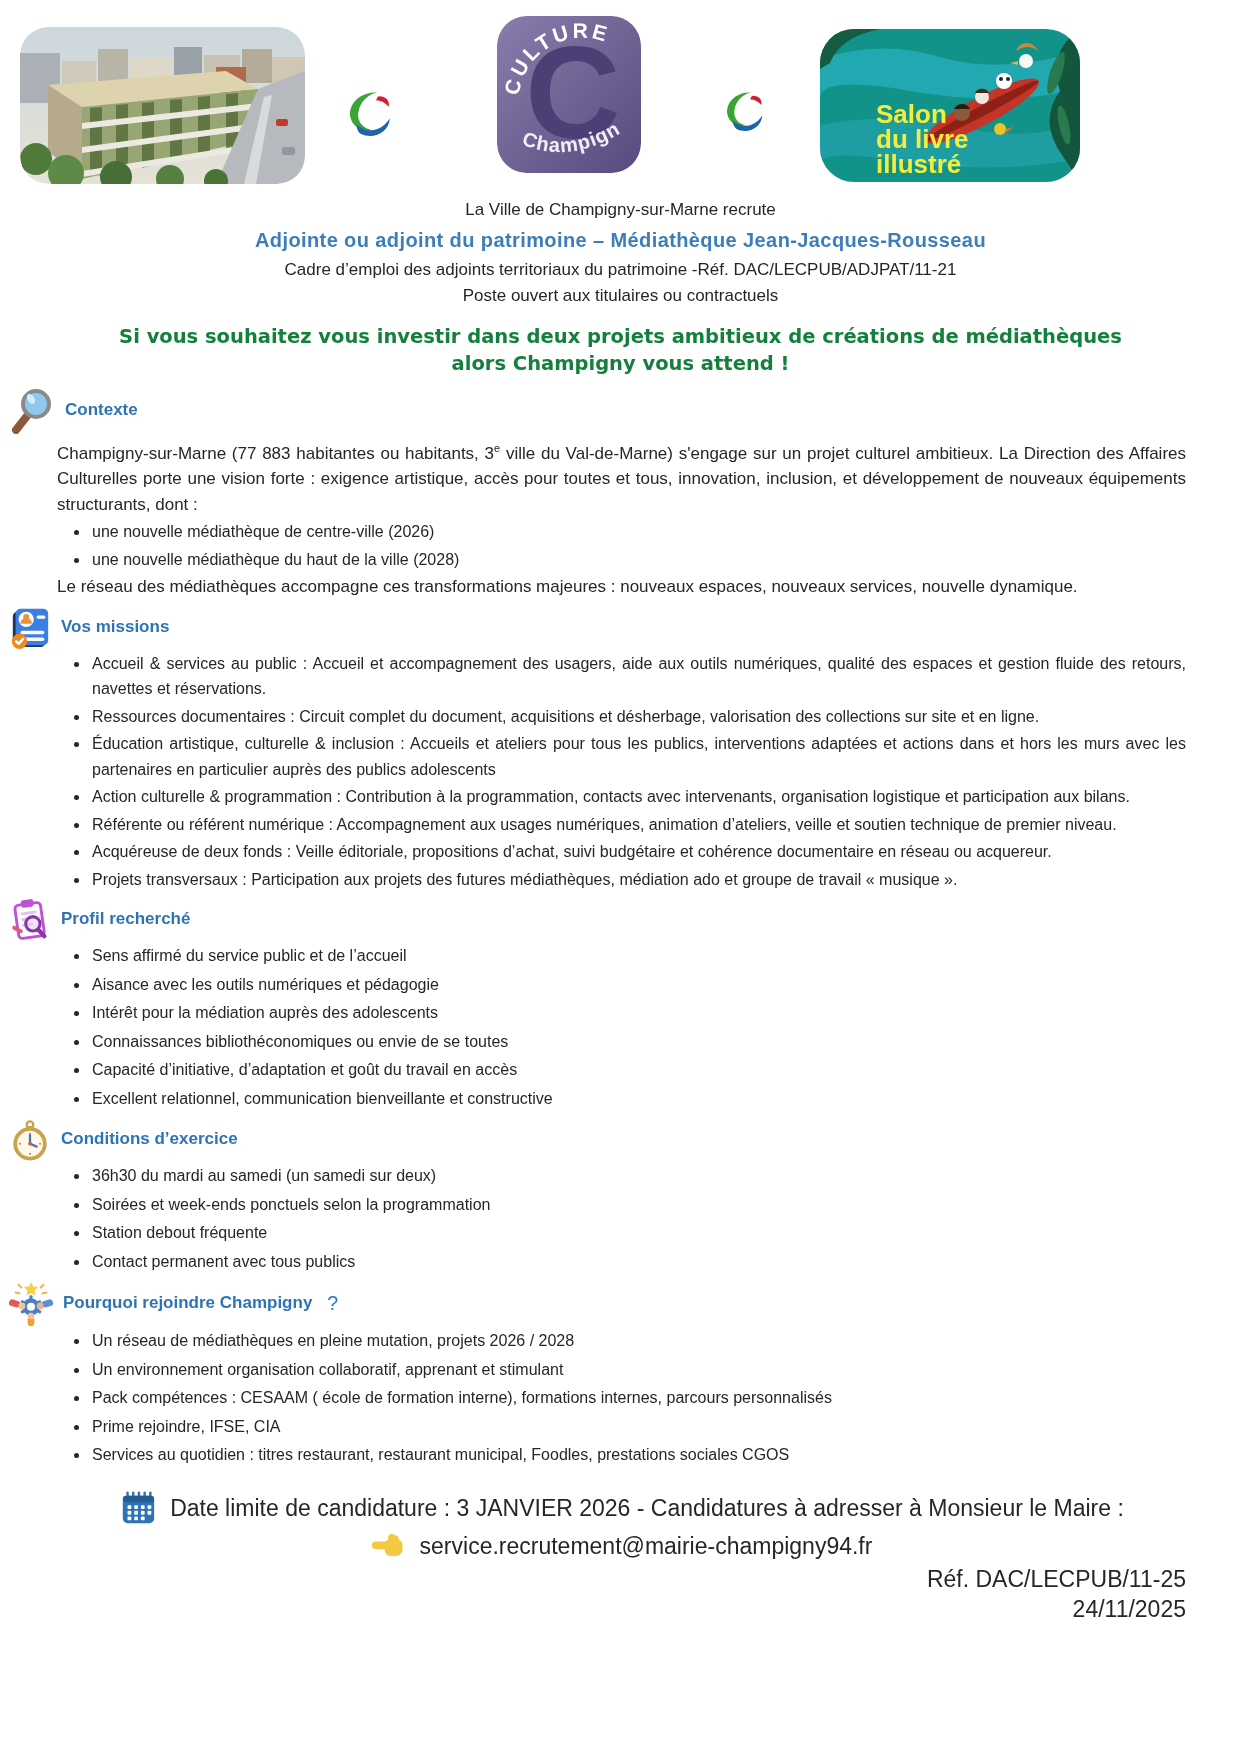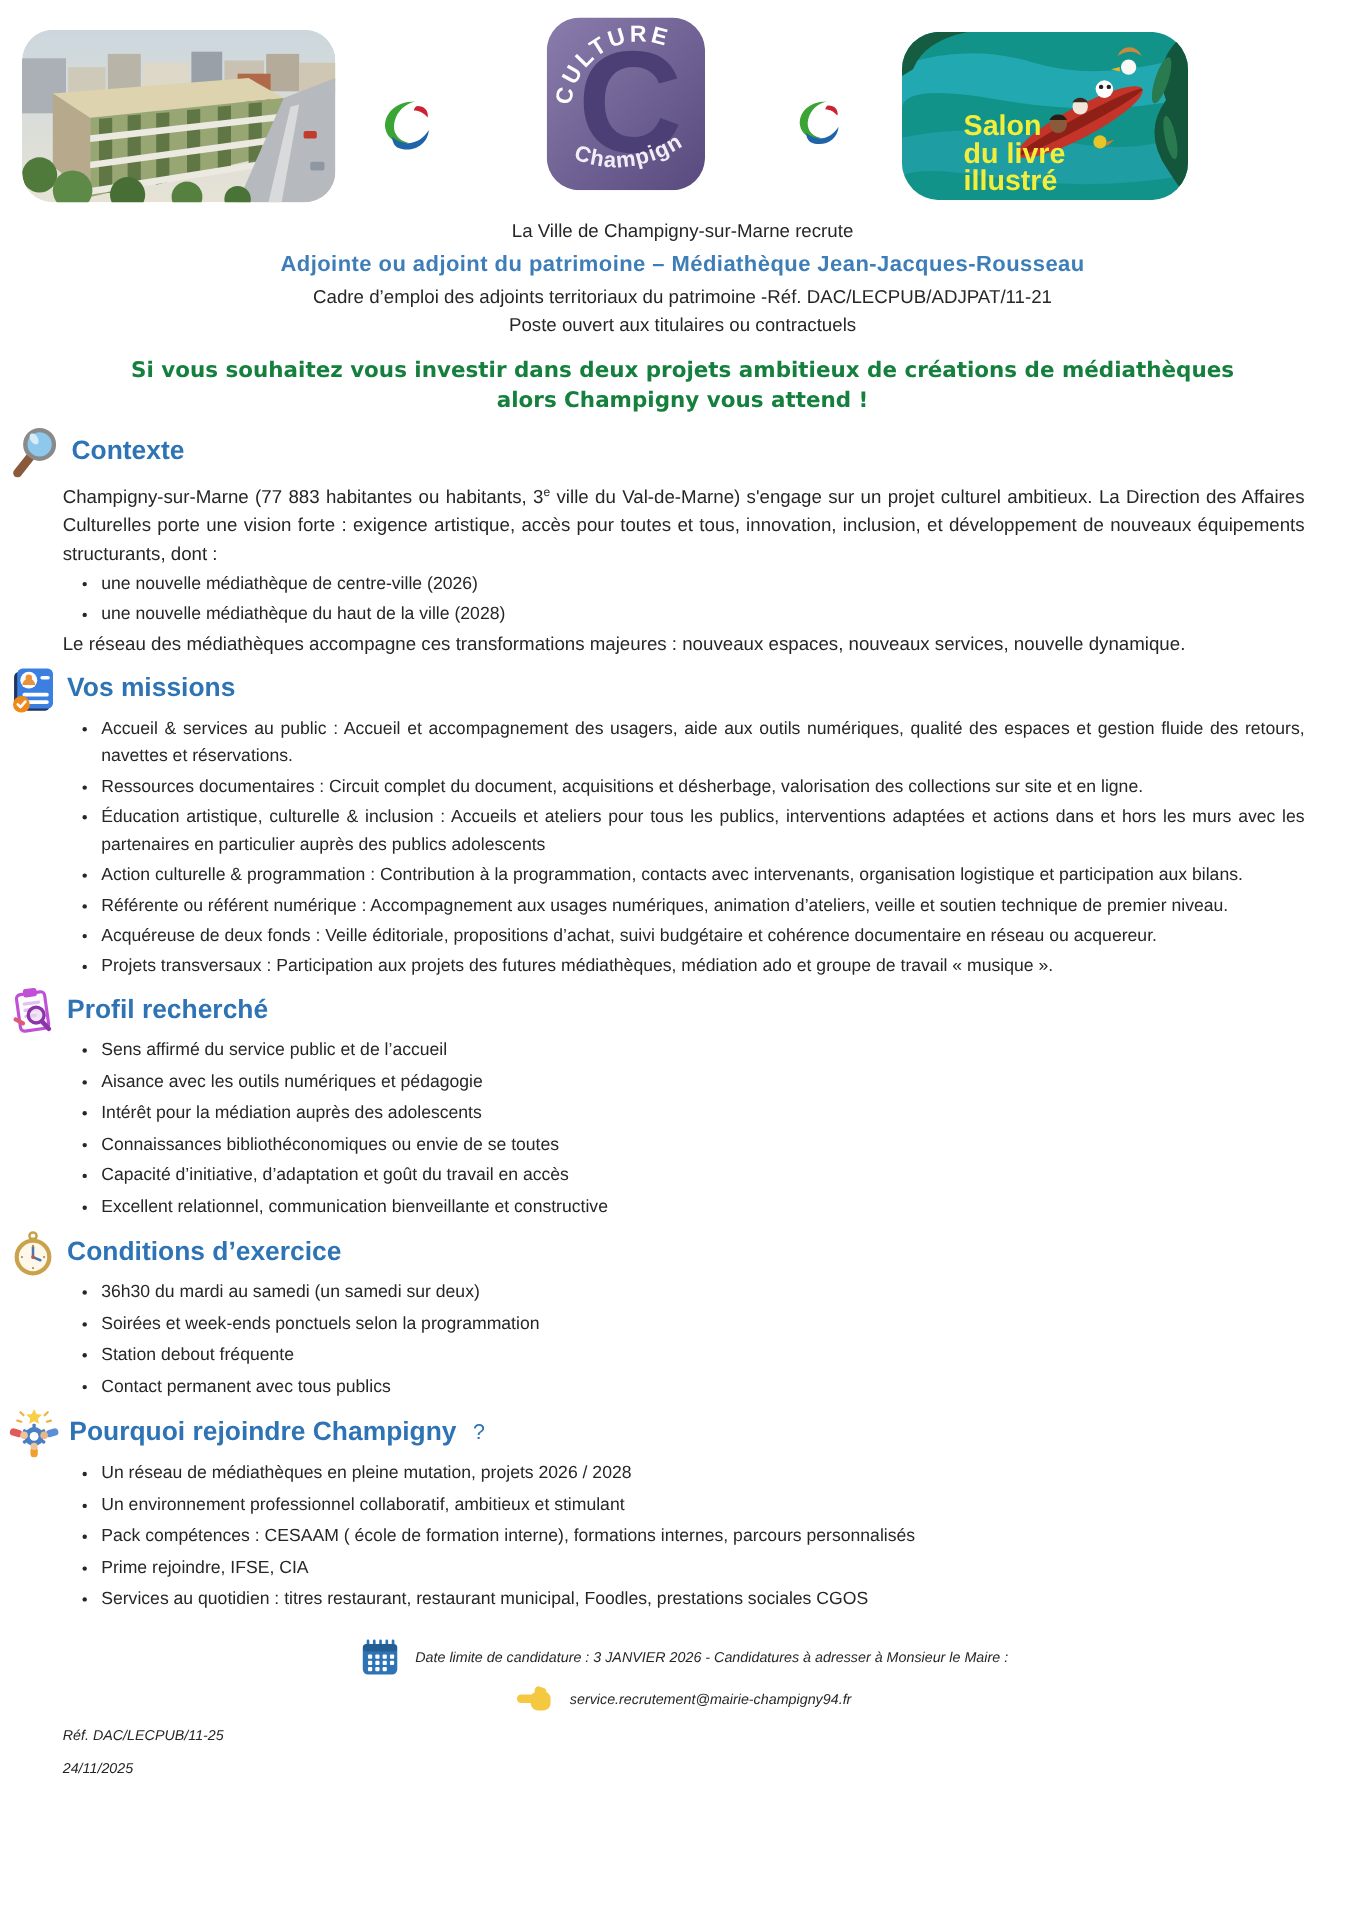--- a/index.html
+++ b/index.html
@@ -22,29 +22,29 @@
   }
   .tagline {
     font-family:"DejaVu Sans", sans-serif;
     color:#15803d; font-weight:bold; font-size:19.5px; line-height:27px;
     margin-top:15px;
   }
   
   .content { padding:4px 55px 0 57px; }
   .sec-head { display:flex; align-items:center; gap:9px; margin:5px 0 2px -49px; }
   .sec-head .icon { flex:0 0 auto; display:block; }
-  .sec-title { color:#2e74b5; font-weight:bold; font-size:24px; line-height:24px; }
+  .sec-title { color:#2e74b5; font-weight:bold; font-size:17px; line-height:24px; }
   .sec-title-q { color:#2e74b5; font-size:19.5px; margin-left:6px; }
   p.body { text-align:justify; font-size:17px; line-height:25.5px; margin:2px 0; }
   ul { margin:2px 0; padding-left:33px; list-style:disc outside; }
   li { font-size:16px; line-height:25.5px; text-align:justify; padding-left:2px; margin:2px 0; }
   ul.plain li { text-align:left; line-height:26.5px; }
   sup { font-size:11px; }
   
-  .footer { margin-top:20px; text-align:left; font-size:13px;font-style:italic; }
+  .footer { margin-top:20px; text-align:right; font-size:23px; }
   .f-row { display:flex; align-items:center; justify-content:center; gap:13px; margin:3px 0; }
   .f-line { line-height:28px; margin:2px 0; }
 </style>
 </head>
 <body>
 
 <div class="page">
 
   <div class="header">
 
@@ -295,21 +295,21 @@
         <rect x="35" y="21" width="12" height="7" rx="3.5" fill="#5a8fd8" transform="rotate(-16 41 24)"></rect>
         <circle cx="33.5" cy="27" r="3.6" fill="#e8b68a"></circle>
         <rect x="20.5" y="38" width="7" height="10" rx="3.5" fill="#f0a030"></rect>
         <circle cx="24" cy="37.5" r="3.4" fill="#f0c49a"></circle>
       </svg>
       <span class="sec-title">Pourquoi rejoindre Champigny</span>
       <span class="sec-title-q">?</span>
     </div>
     <ul class="plain">
       <li>Un réseau de médiathèques en pleine mutation, projets 2026 / 2028</li>
-      <li>Un environnement professionnel collaboratif, ambitieux et stimulant</li>
+      <li>Un environnement organisation collaboratif, apprenant et stimulant</li>
       <li>Pack compétences :  CESAAM ( école de formation interne), formations internes, parcours personnalisés</li>
       <li>Prime rejoindre, IFSE, CIA</li>
       <li>Services au quotidien : titres restaurant, restaurant municipal, Foodles,  prestations sociales CGOS</li>
     </ul>
 
     <div class="footer">
       <div class="f-row">
         <svg width="38" height="38" viewBox="0 0 40 40">
           <path d="M9 8 v-4 M15 8 v-4 M21 8 v-4 M27 8 v-4 M33 8 v-4" stroke="#2e74b5" stroke-width="2.6" stroke-linecap="round" fill="none"></path>
           <rect x="4" y="7" width="33" height="29" rx="5" fill="#2e74b5"></rect>

